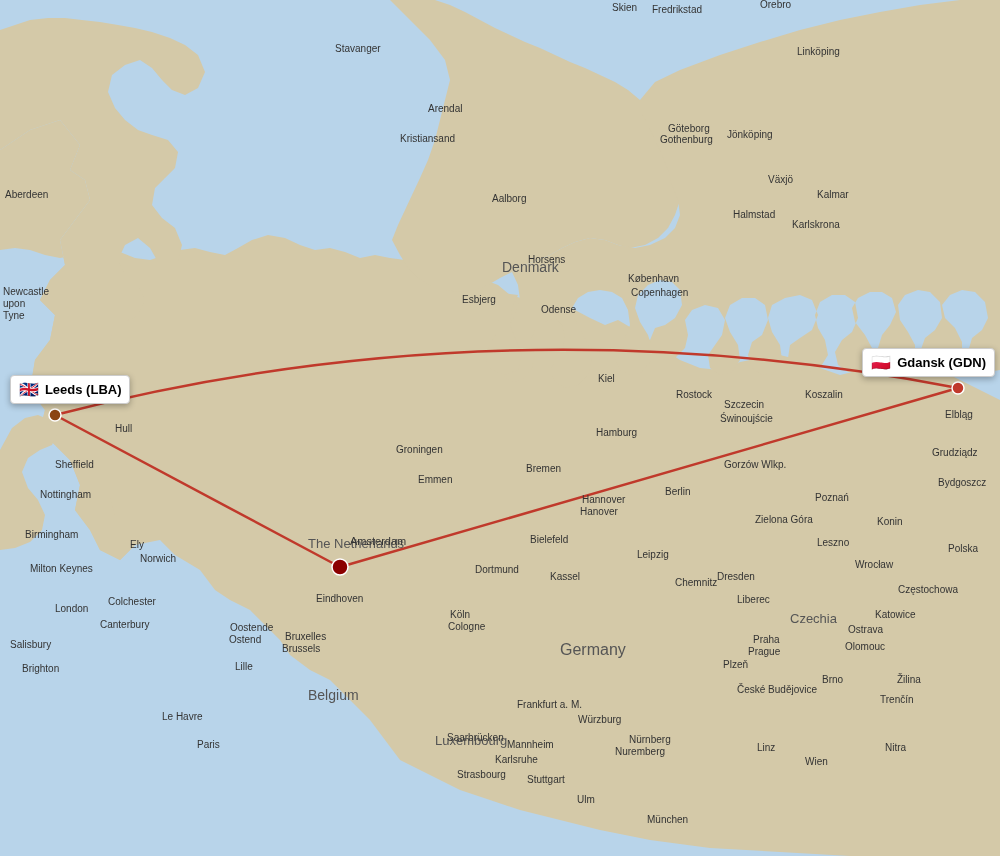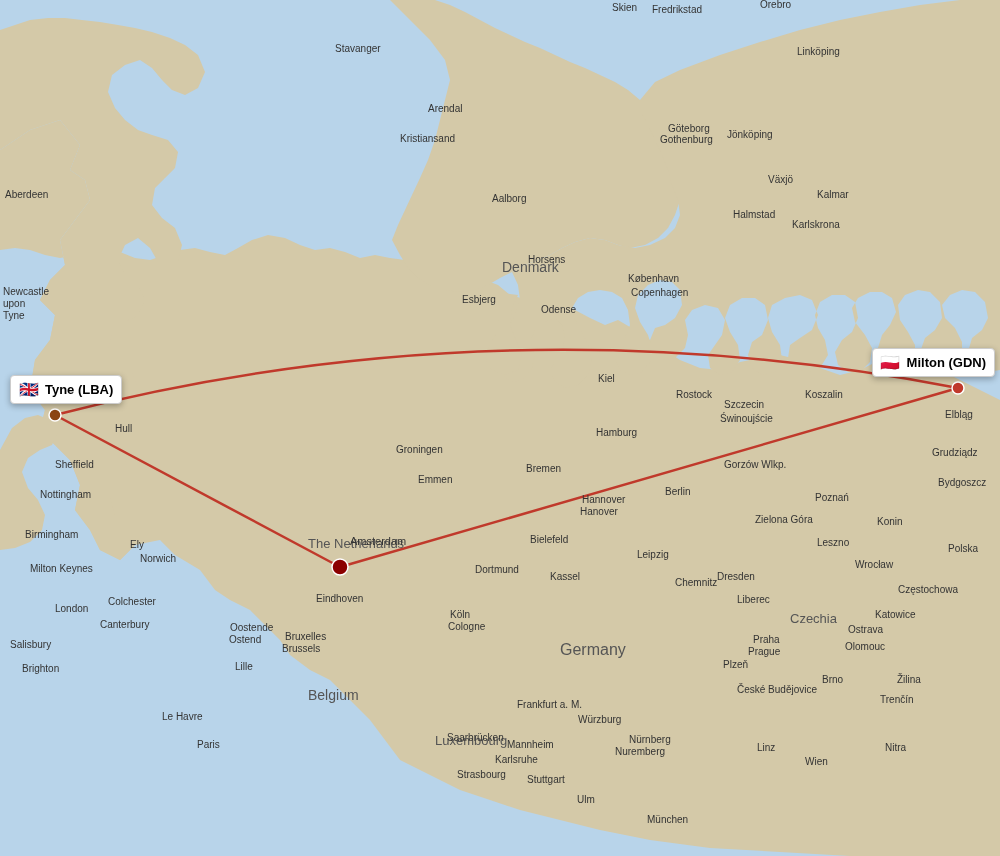--- a/index.html
+++ b/index.html
@@ -197,20 +197,20 @@
 
     <circle cx="55" cy="415" r="6" fill="#8B4513" stroke="white" stroke-width="1.5"></circle>
 
     <circle cx="958" cy="388" r="6" fill="#c0392b" stroke="white" stroke-width="1.5"></circle>
 
     <circle cx="340" cy="567" r="8" fill="#8B0000" stroke="white" stroke-width="1.5"></circle>
   </svg>
 
   <div class="airport-label" style="left: 10px; top: 375px;">
     <span class="flag">🇬🇧</span>
-    <span>Tyne (LBA)</span>
+    <span>Leeds (LBA)</span>
   </div>
 
   <div class="airport-label" style="right: 5px; top: 348px;">
     <span class="flag">🇵🇱</span>
-    <span>Milton (GDN)</span>
+    <span>Gdansk (GDN)</span>
   </div>
 </div>
 
 </body></html>

